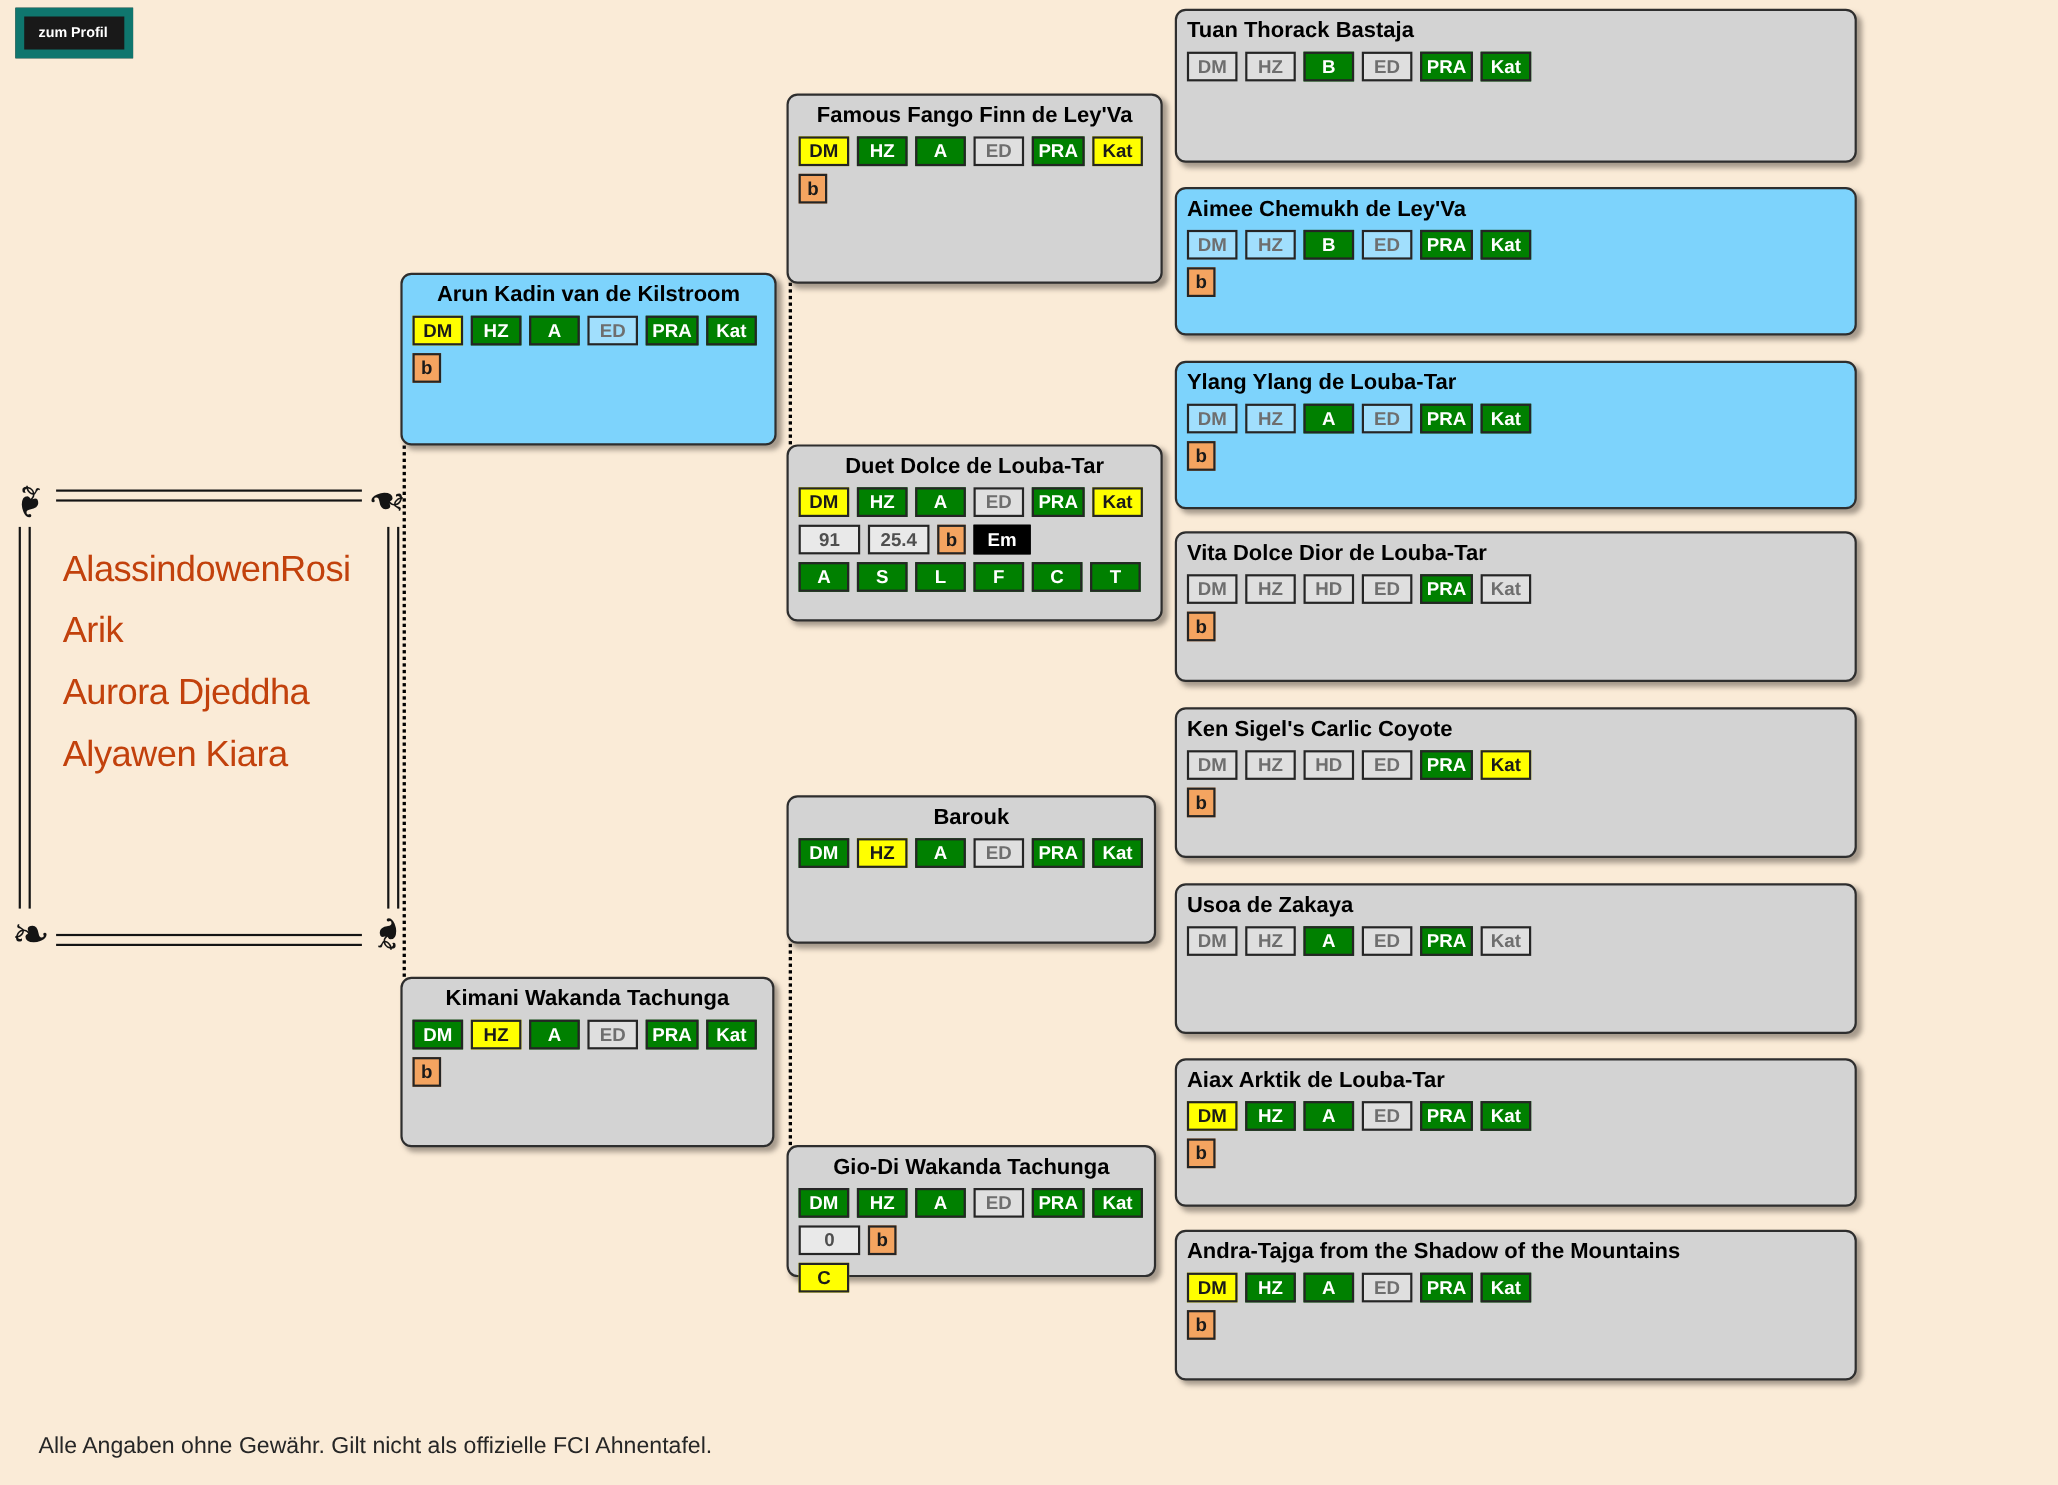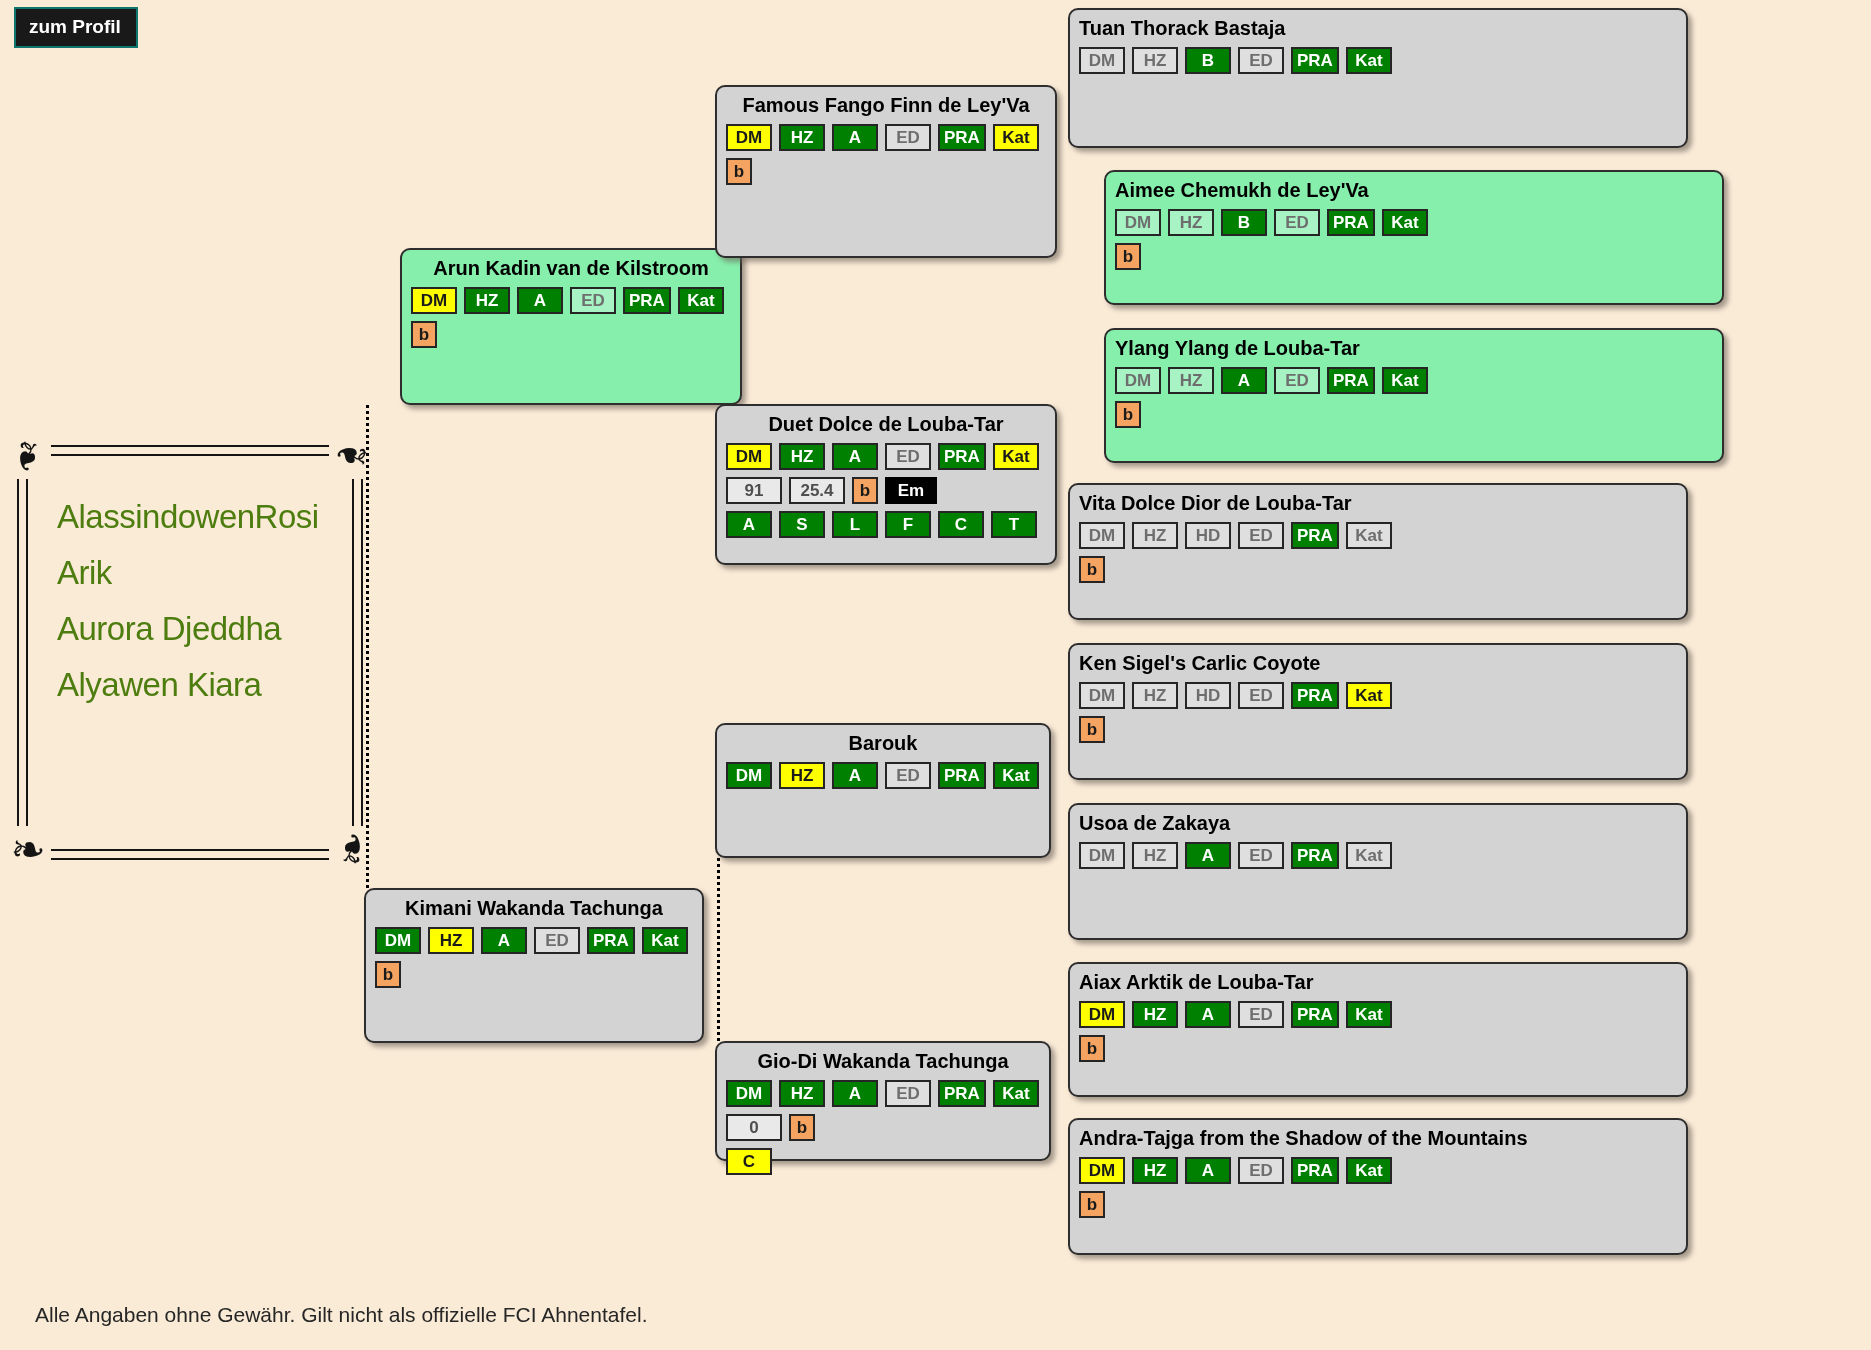--- a/index.html
+++ b/index.html
@@ -9,35 +9,35 @@
   }
   #canvas {
     position:relative; width:1871px; height:1350px;
     background:#FAEBD7; overflow:hidden;
   }
 
   
   #profil-btn {
     position:absolute; left:14px; top:7px;
     background:#191919; color:#fff;
-    font-weight:bold; font-size:19px;
+    font-weight:bold; font-size:13px;
     padding:7px 15px 8px 13px;
-    border:2px solid #0f766e;
+    border:8px solid #0f766e;
     cursor:pointer;
   }
 
   
   .box {
     position:absolute; box-sizing:border-box;
     border:2px solid #2e2e2e; border-radius:10px;
     box-shadow:4px 4px 5px rgba(110,100,90,0.6);
     padding:5px 9px 6px 9px;
   }
   .box.gray   { background:#D3D3D3; }
-  .box.orange { background:#86efac;margin-left:36px; }
+  .box.orange { background:#7dd3fc; }
   .box .title {
     font-weight:bold; font-size:20px; line-height:25px; color:#000;
     margin:1px 0 6px 0;
   }
   .box.center .title { text-align:center; }
   .box.left   .title { text-align:left; }
 
   .badge-row { display:flex; gap:7px; margin-bottom:7px; align-items:center; }
   .badge {
     display:inline-flex; align-items:center; justify-content:center;
@@ -65,21 +65,21 @@
   
   #litter-frame {
     position:absolute; left:17px; top:445px; width:346px; height:415px;
     box-sizing:border-box; border:2px solid #141414;
   }
   #litter-frame .inner {
     position:absolute; inset:7px; border:2px solid #141414;
   }
   #litter-names {
     position:absolute; left:38px; top:42px; right:10px;
-    font-size:33px; line-height:56px; color:#4d7c0f;
+    font-size:33px; line-height:56px; color:#c2410c;
     letter-spacing:-0.5px; white-space:nowrap;
   }
   .corner {
     position:absolute; width:46px; height:46px;
     display:flex; align-items:center; justify-content:center;
     font-size:42px; color:#141414; background:#FAEBD7;
   }
   .corner.tl { left:-14px;  top:-14px;    transform:rotate(90deg);  }
   .corner.tr { right:-14px; top:-14px;    transform:rotate(180deg); }
   .corner.br { right:-14px; bottom:-14px; transform:rotate(270deg); }

